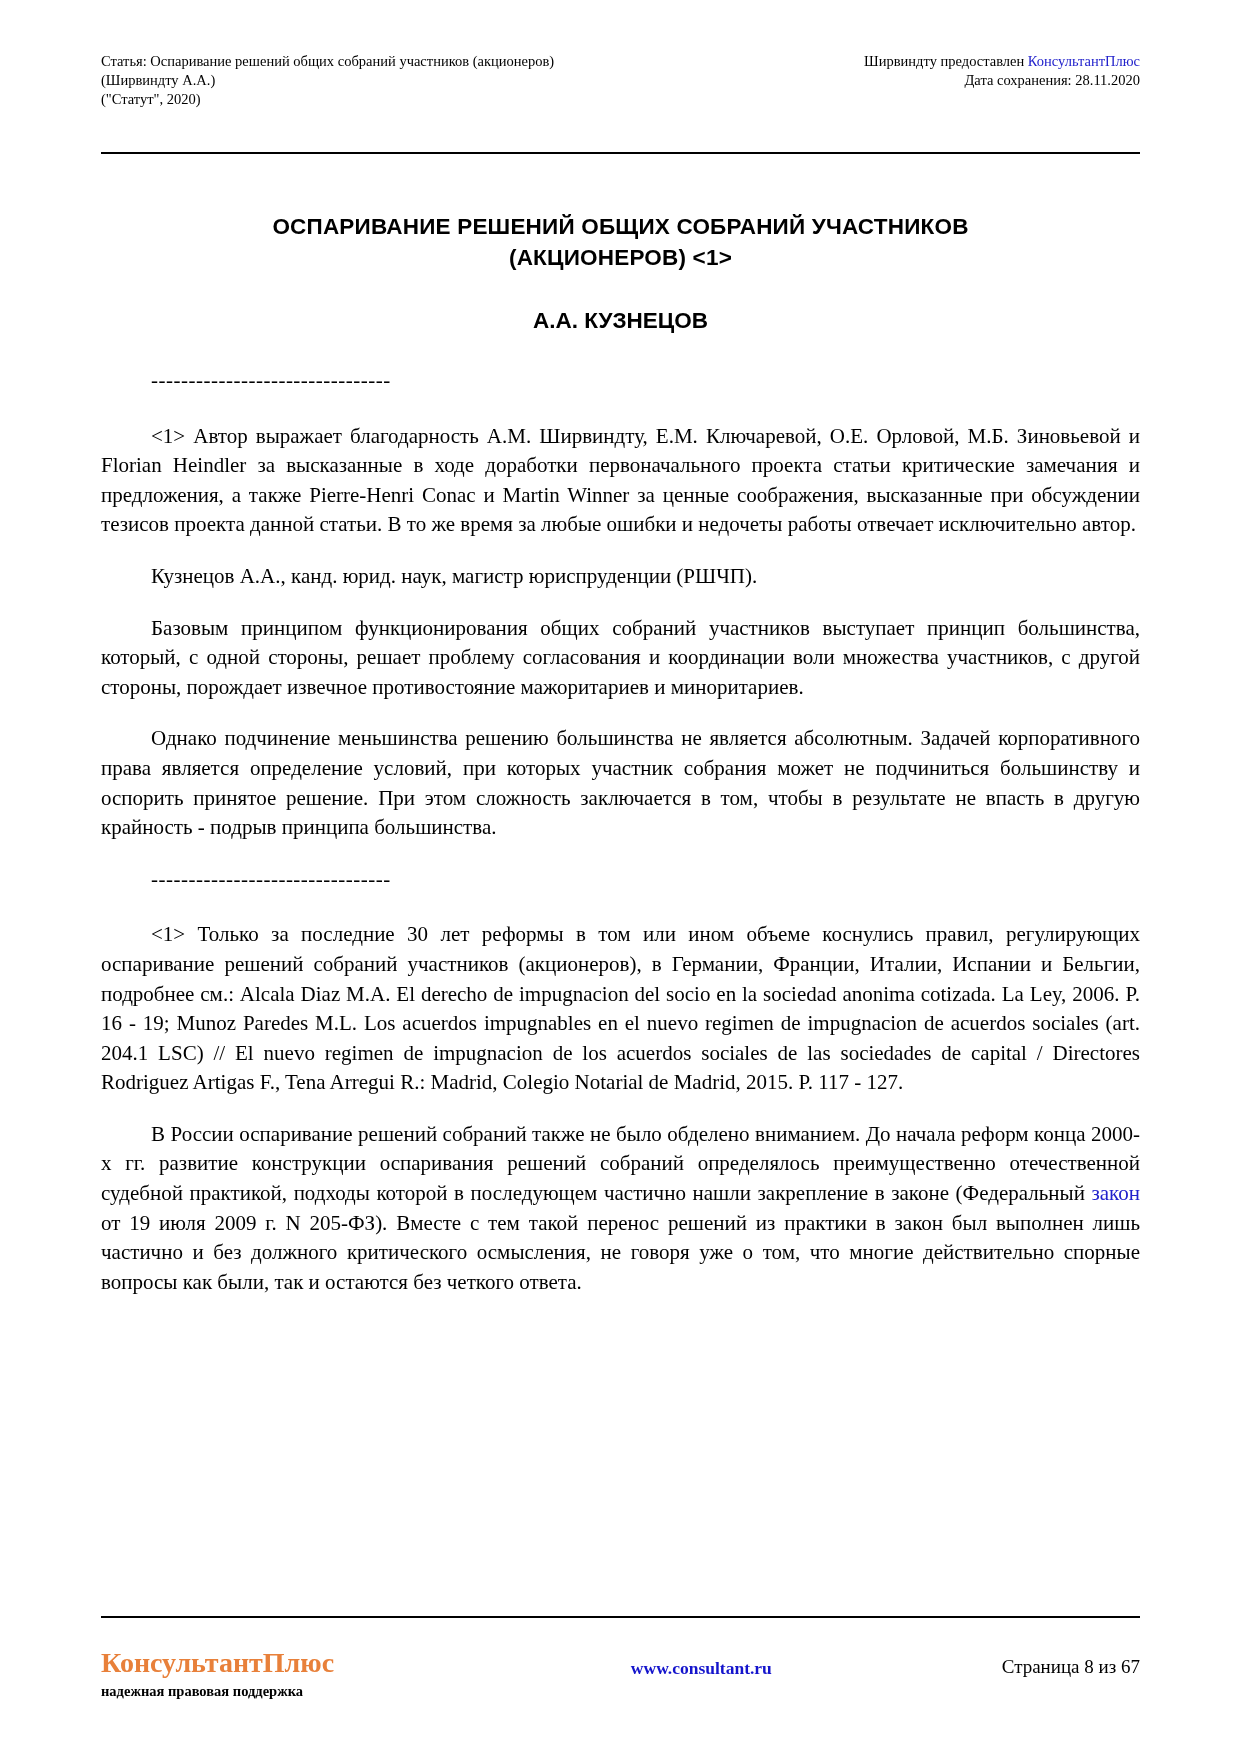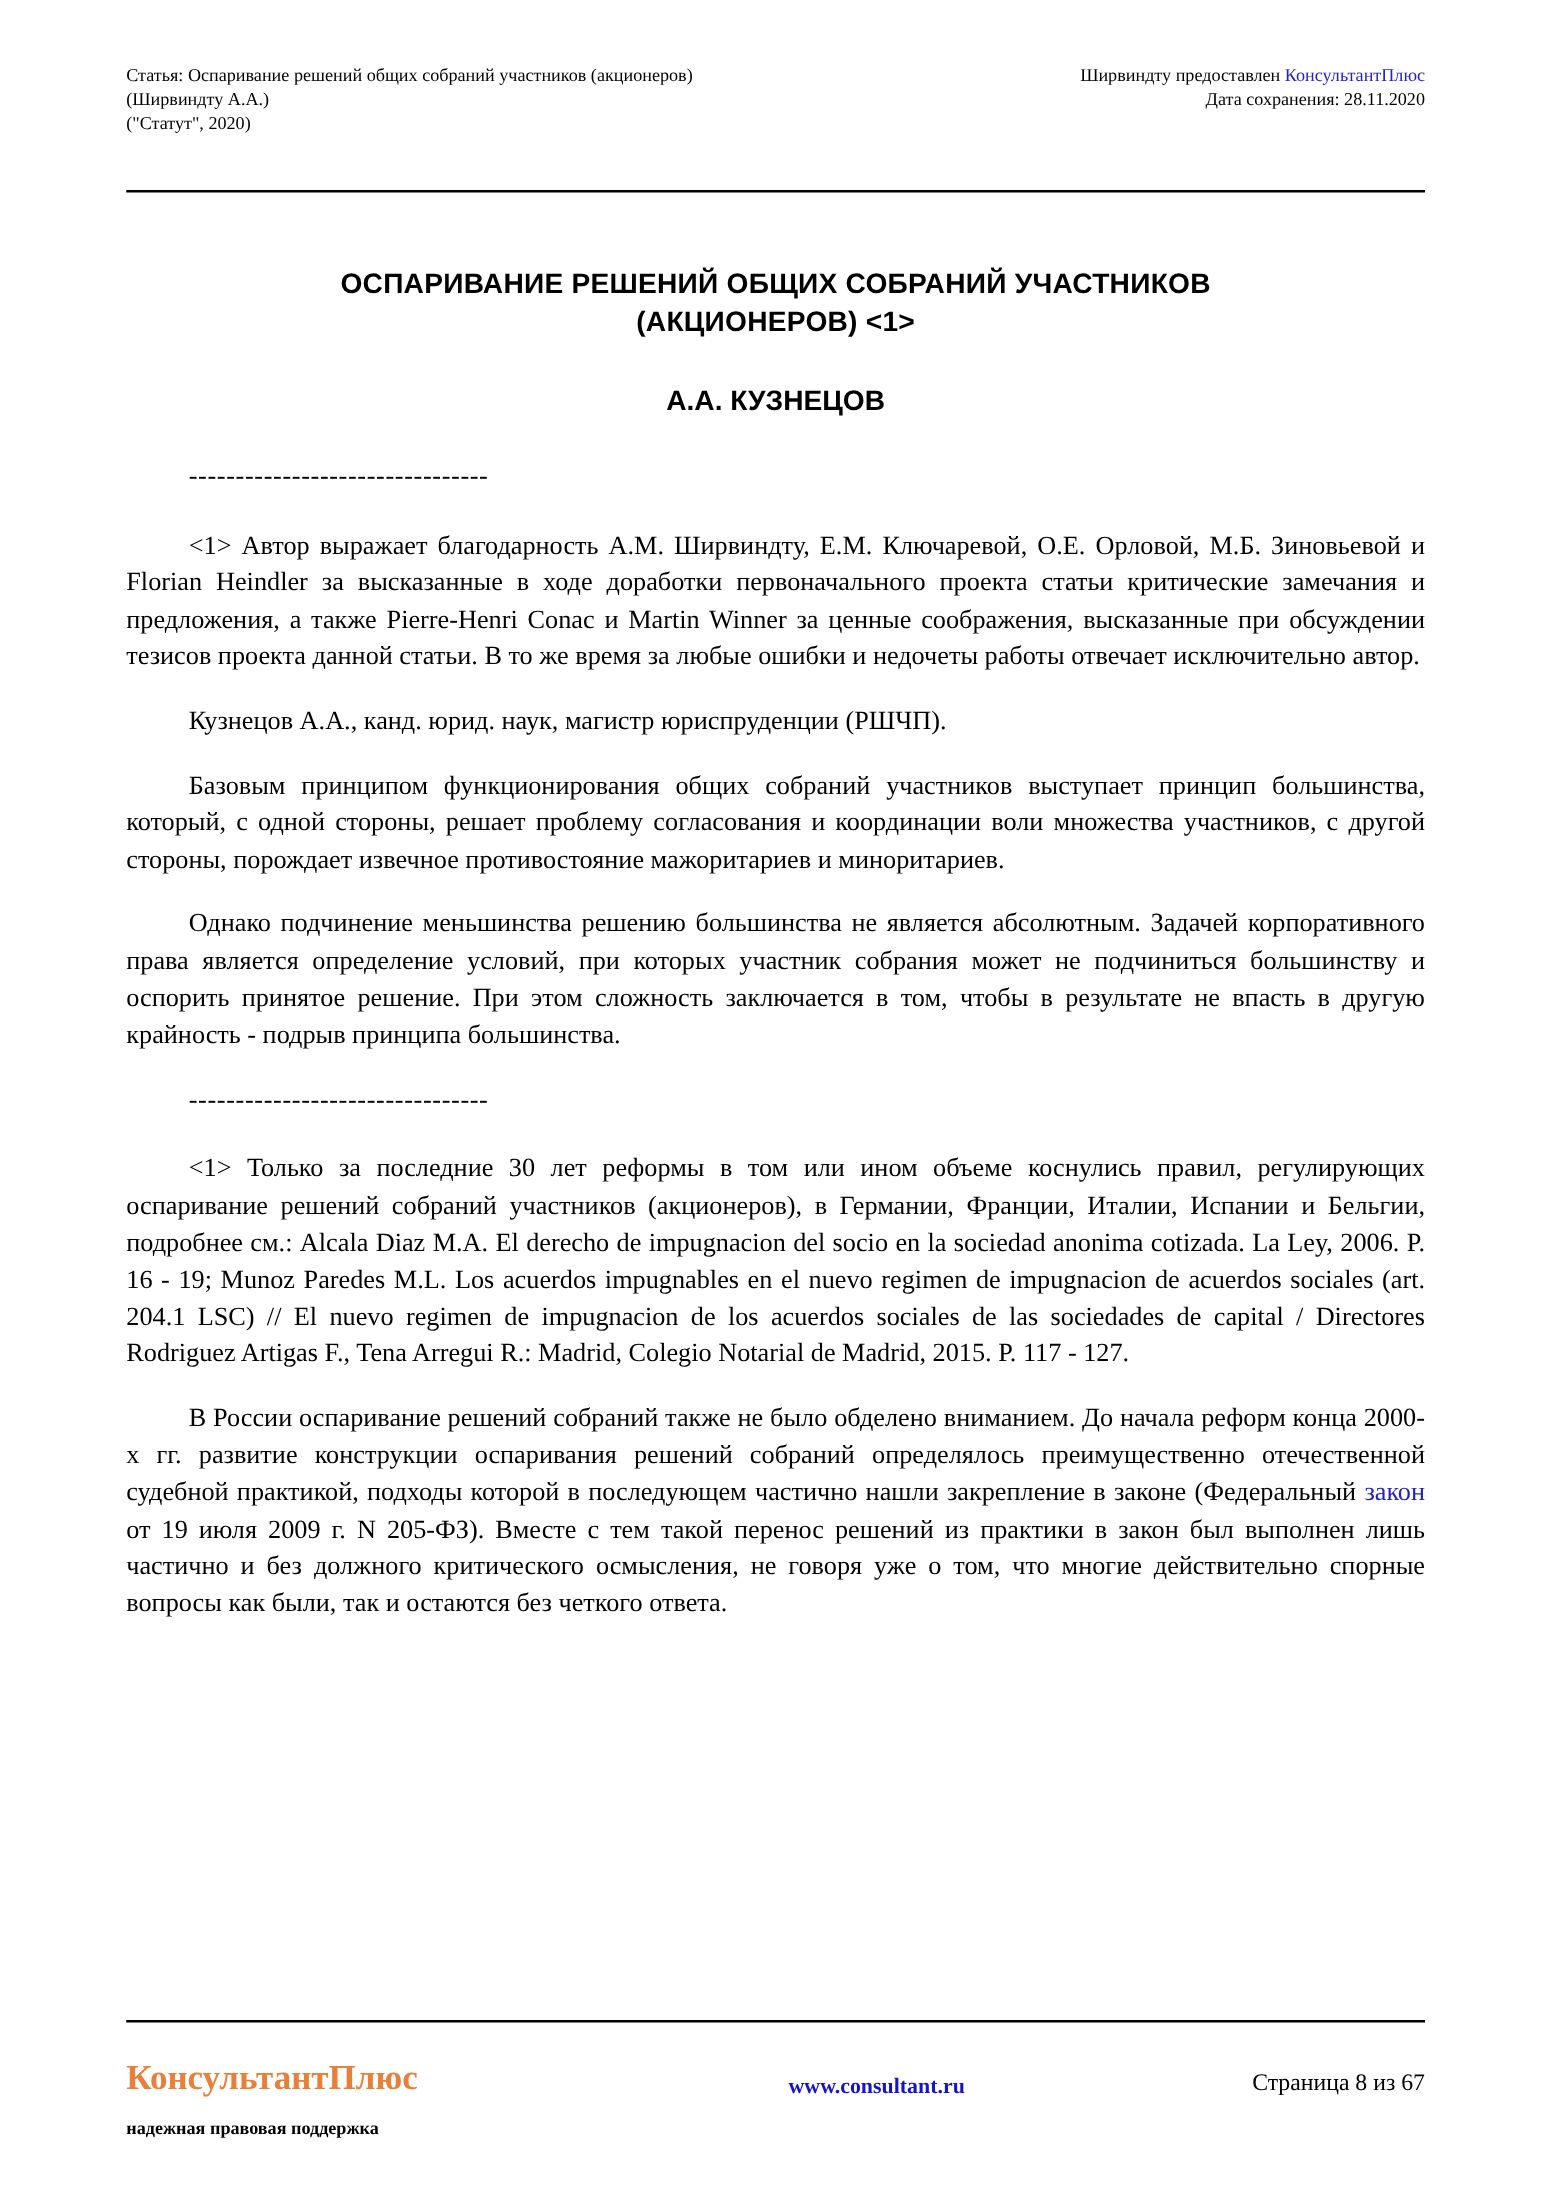--- a/index.html
+++ b/index.html
@@ -127,21 +127,21 @@
     font-weight: bold;
     font-size: 28px;
     line-height: 30px;
     letter-spacing: 0px;
   }
   .logo-sub {
     font-family: "Liberation Serif", "DejaVu Serif", serif;
     font-weight: bold;
     font-size: 14.5px;
     line-height: 18px;
-    margin-top: 16px;
+    margin-top: 4px;
     color: #000000;
   }
   .footer-site {
     color: #1414cc;
     font-weight: bold;
     font-size: 17.5px;
     margin-top: 10px;
     font-family: "Liberation Serif", "DejaVu Serif", serif;
   }
   .footer-page {

